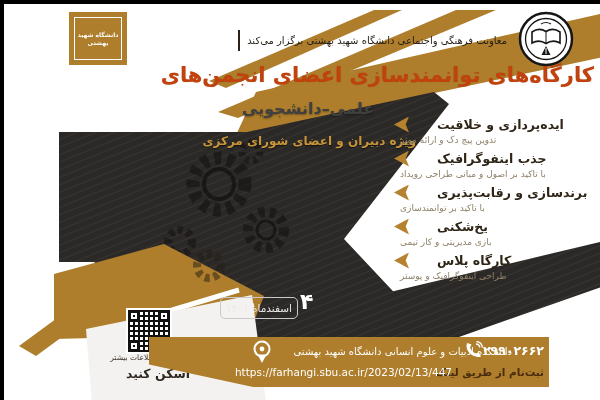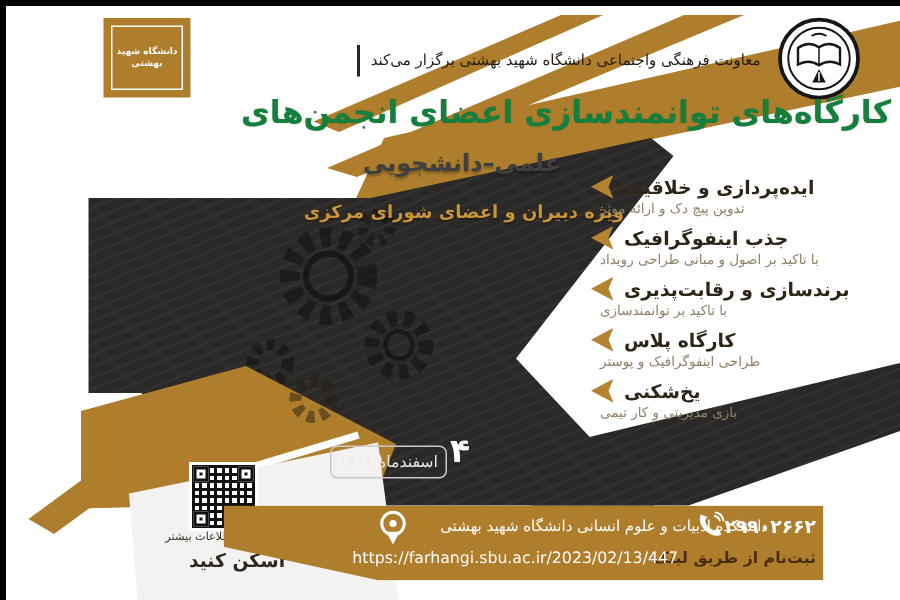--- a/index.html
+++ b/index.html
@@ -3,33 +3,33 @@
 <meta charset="utf-8">
 <style>
   html,body{margin:0;padding:0;background:#e9e9e9;}
   #poster{position:relative;width:598px;height:398px;background:#ffffff;border:4px solid #000000;
           overflow:hidden;font-family:"DejaVu Sans","Liberation Sans",sans-serif;}
   #bg{position:absolute;left:0;top:0;width:600px;height:400px;}
   .abs{position:absolute;}
   
   .organizer{top:26px;right:95px;font-size:10px;color:#241c12;direction:rtl;
              border-left:2px solid #2a2118;padding-left:7px;line-height:2.1;}
-  .title1{top:59px;right:8px;font-size:21px;font-weight:bold;color:#15803d;direction:rtl;white-space:nowrap;
+  .title1{top:59px;right:8px;font-size:21px;font-weight:bold;color:#c2410c;direction:rtl;white-space:nowrap;
           text-shadow:0 0 1px rgba(76,46,16,.35);}
   .title2{top:95px;left:238px;font-size:16px;font-weight:bold;color:#404040;direction:rtl;white-space:nowrap;
           text-shadow:0 1px 2px rgba(0,0,0,.35);}
   .subtitle{top:130px;left:228px;width:184px;text-align:center;font-size:12px;font-weight:bold;color:#C8953A;
             direction:rtl;white-space:nowrap;text-shadow:0 1px 1px rgba(0,0,0,.55);}
   
   .wlist{top:112px;left:390px;width:206px;}
   .witem{margin-bottom:2px;}
   .whead{display:flex;align-items:center;gap:7px;height:17px;}
   .bullet{width:15px;height:16px;background:#B5822F;flex:0 0 auto;
           clip-path:polygon(0 50%,100% 0,78% 50%,100% 100%);}
-  .wtitle{font-size:12.5px;font-weight:bold;color:#2E2516;direction:rtl;white-space:nowrap;}
+  .wtitle{font-size:12.5px;font-weight:bold;color:#2E2516;direction:rtl;white-space:nowrap;margin-left:21px;}
   .wdesc{font-size:9px;color:#8F8168;direction:rtl;text-align:left;margin:2px 0 5px 6px;white-space:nowrap;}
   
   .tagline{top:236px;left:222px;width:140px;direction:rtl;color:#fff;}
   .tag1{font-size:16.5px;font-weight:bold;text-align:right;white-space:nowrap;}
   .tag2{font-size:17px;font-weight:bold;text-align:center;margin-top:1px;letter-spacing:2px;}
   .dateday{top:285px;left:296px;font-size:22px;font-weight:bold;color:#fff;}
   .datebox{top:293px;left:216px;width:76px;height:20px;border:1.5px solid #c9c9c9;border-radius:5px;
            color:#e8e8e8;font-size:10.5px;line-height:20px;text-align:center;direction:rtl;white-space:nowrap;}
   
   .qr{top:304px;left:122px;width:42px;height:42px;background:#fff;padding:2px;}
@@ -134,30 +134,30 @@
     <div class="witem">
       <div class="whead">
           <span class="bullet"></span>
         <span class="wtitle">برندسازی و رقابت‌پذیری</span>
         </div>
       <div class="wdesc">با تاکید بر توانمندسازی</div>
     </div>
     <div class="witem">
       <div class="whead">
           <span class="bullet"></span>
-        <span class="wtitle">کارگاه پلاس</span>
+        <span class="wtitle">یخ‌شکنی</span>
         </div>
-      <div class="wdesc">طراحی اینفوگرافیک و پوستر</div>
+      <div class="wdesc">بازی مدیریتی و کار تیمی</div>
     </div>
     <div class="witem">
       <div class="whead">
           <span class="bullet"></span>
-        <span class="wtitle">یخ‌شکنی</span>
+        <span class="wtitle">کارگاه پلاس</span>
         </div>
-      <div class="wdesc">بازی مدیریتی و کار تیمی</div>
+      <div class="wdesc">طراحی اینفوگرافیک و پوستر</div>
     </div>
   </div>
 
 
   <div class="abs dateday">۴</div>
   <div class="abs datebox">اسفندماه ۱۴۰۱</div>
 
   <div class="abs qr">
     <div class="qrpat">
       <span class="finder" style="left:1px;top:1px;"></span>

